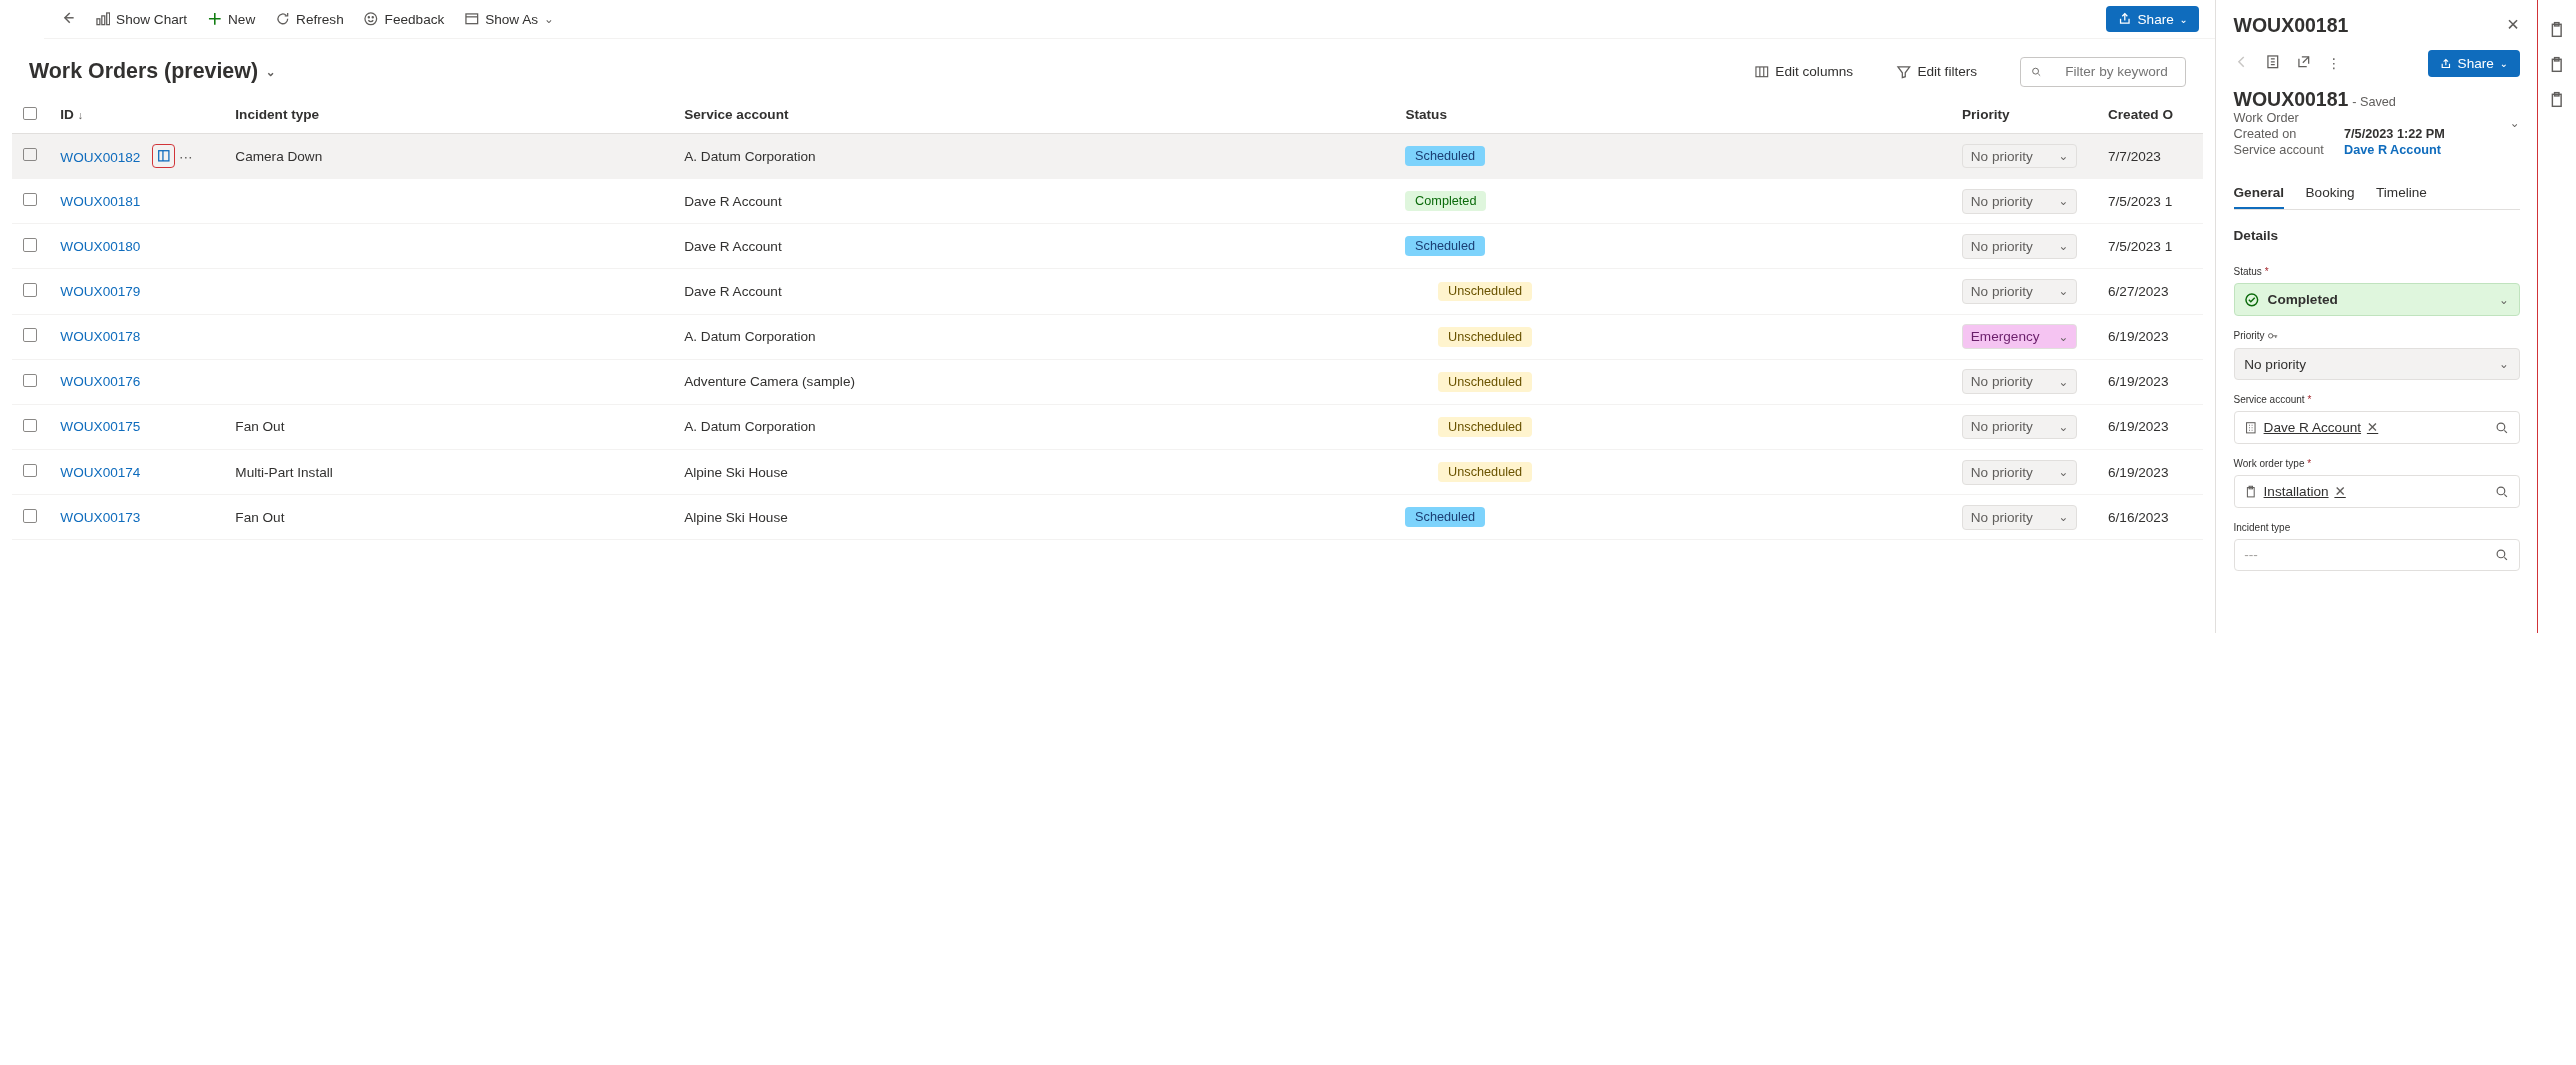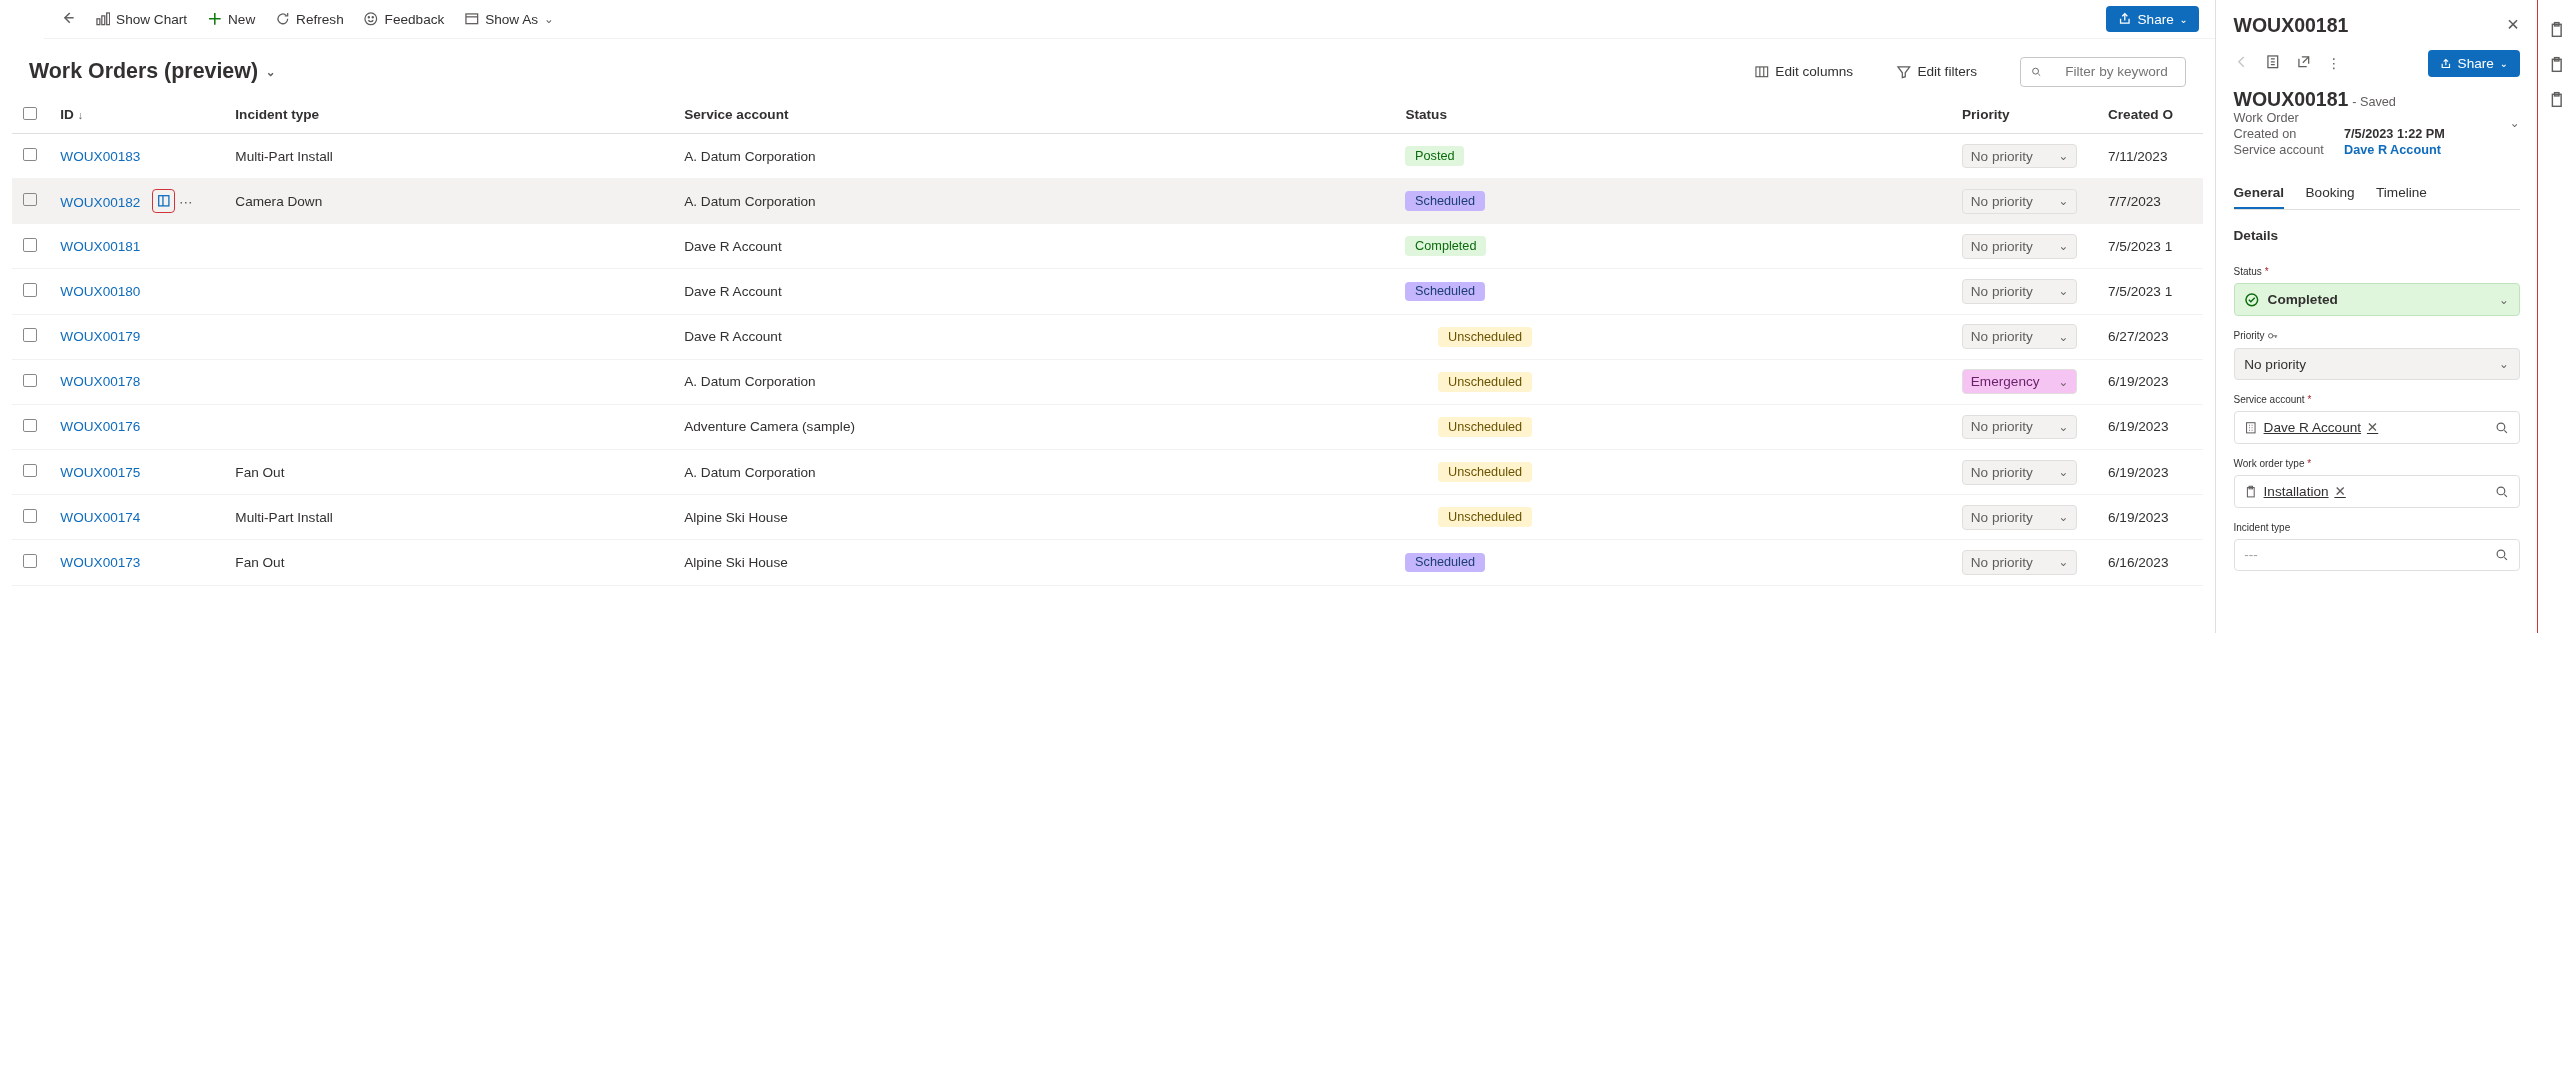--- a/index.html
+++ b/index.html
@@ -20,21 +20,21 @@
   .search-box input { border: none; outline: none; font-size: 13.6px; width: 100%; }
   .table-wrap { flex: 1; overflow: auto; padding: 0 11.7px 0 11.7px; }
   table { width: 100%; border-collapse: collapse; }
   th { text-align: left; font-weight: 600; font-size: 13.6px; padding: 9.7px 11.7px; border-bottom: 1px solid #e1dfdd; color: #323130; }
   td { padding: 9.7px 11.7px; border-bottom: 1px solid #f3f2f1; vertical-align: middle; }
   tr.row-hover { background: #f3f2f1; }
   .id-link { color: #0f6cbd; }
   .chk { width: 13.6px; height: 13.6px; border: 1px solid #8a8886; border-radius: 1.9px; display: inline-block; }
   .status-pill { display: inline-block; padding: 2.9px 9.7px; border-radius: 3.9px; font-size: 12.7px; }
   .status-Posted { background: #dff6dd; color: #0b6a0b; }
-  .status-Scheduled { background: #c4b5fd; color: #1b3e74; }
+  .status-Scheduled { background: #7dd3fc; color: #1b3e74; }
   .status-Completed { background: #dff6dd; color: #0b6a0b; }
   .status-Unscheduled { background: #fff4ce; color: #6a5300; margin-left: 33px; }
   .prio-select { background: #f3f2f1; border: 1px solid #e1dfdd; border-radius: 3.9px; padding: 3.9px 7.8px; display: inline-flex; align-items: center; justify-content: space-between; width: 115px; cursor: pointer; color: #605e5c; }
   .prio-Emergency { background: #f5c4f2; color: #6b1f6b; }
   .red-sel { border: 1.9px solid #d13438; border-radius: 3.9px; padding: 3.9px; display: inline-flex; align-items: center; gap: 5.8px; position: relative; }
   .row-more { color: #605e5c; cursor: pointer; }
   .side-panel { width: 321px; display: flex; flex-direction: column; padding: 13.6px 17.5px; overflow: auto; }
   .sp-top { display: flex; align-items: center; justify-content: space-between; }
   .sp-title { font-size: 19.5px; font-weight: 600; }
   .sp-toolbar { display: flex; align-items: center; gap: 15.6px; margin-top: 13.6px; margin-bottom: 11.7px; }
@@ -172,32 +172,20 @@
           <th style="width:33px"><span class="chk"></span></th>
           <th style="width:175px"><span>ID</span><span class="sort">↓</span></th>
           <th>Incident type</th>
           <th>Service account</th>
           <th>Status</th>
           <th style="width:146px">Priority</th>
           <th style="width:107px">Created O</th>
         </tr>
       </thead>
       <tbody id="grid-body">
-          <tr>
-            <td><span class="chk"></span></td>
-            <td><span class="id-link">WOUX00183</span></td>
-            <td>Multi-Part Install</td>
-            <td>A. Datum Corporation</td>
-            <td><span class="status-pill status-Posted">Posted</span></td>
-            <td><span class="prio-select">
-                <span>No priority</span>
-                <span class="chev-down">⌄</span>
-              </span></td>
-            <td>7/11/2023</td>
-          </tr>
           <tr class="row-hover">
             <td><span class="chk"></span></td>
             <td><span class="id-link">WOUX00182</span> &nbsp; <span class="red-sel">
                 <svg width="13.6" height="13.6" viewBox="0 0 16 16" fill="none" stroke="#0f6cbd" stroke-width="1.5">
                   <rect x="2" y="2" width="12" height="12"></rect>
                   <path d="M7 2v12"></path>
                 </svg>
               </span> <span class="row-more">⋯</span></td>
             <td>Camera Down</td>
             <td>A. Datum Corporation</td>

